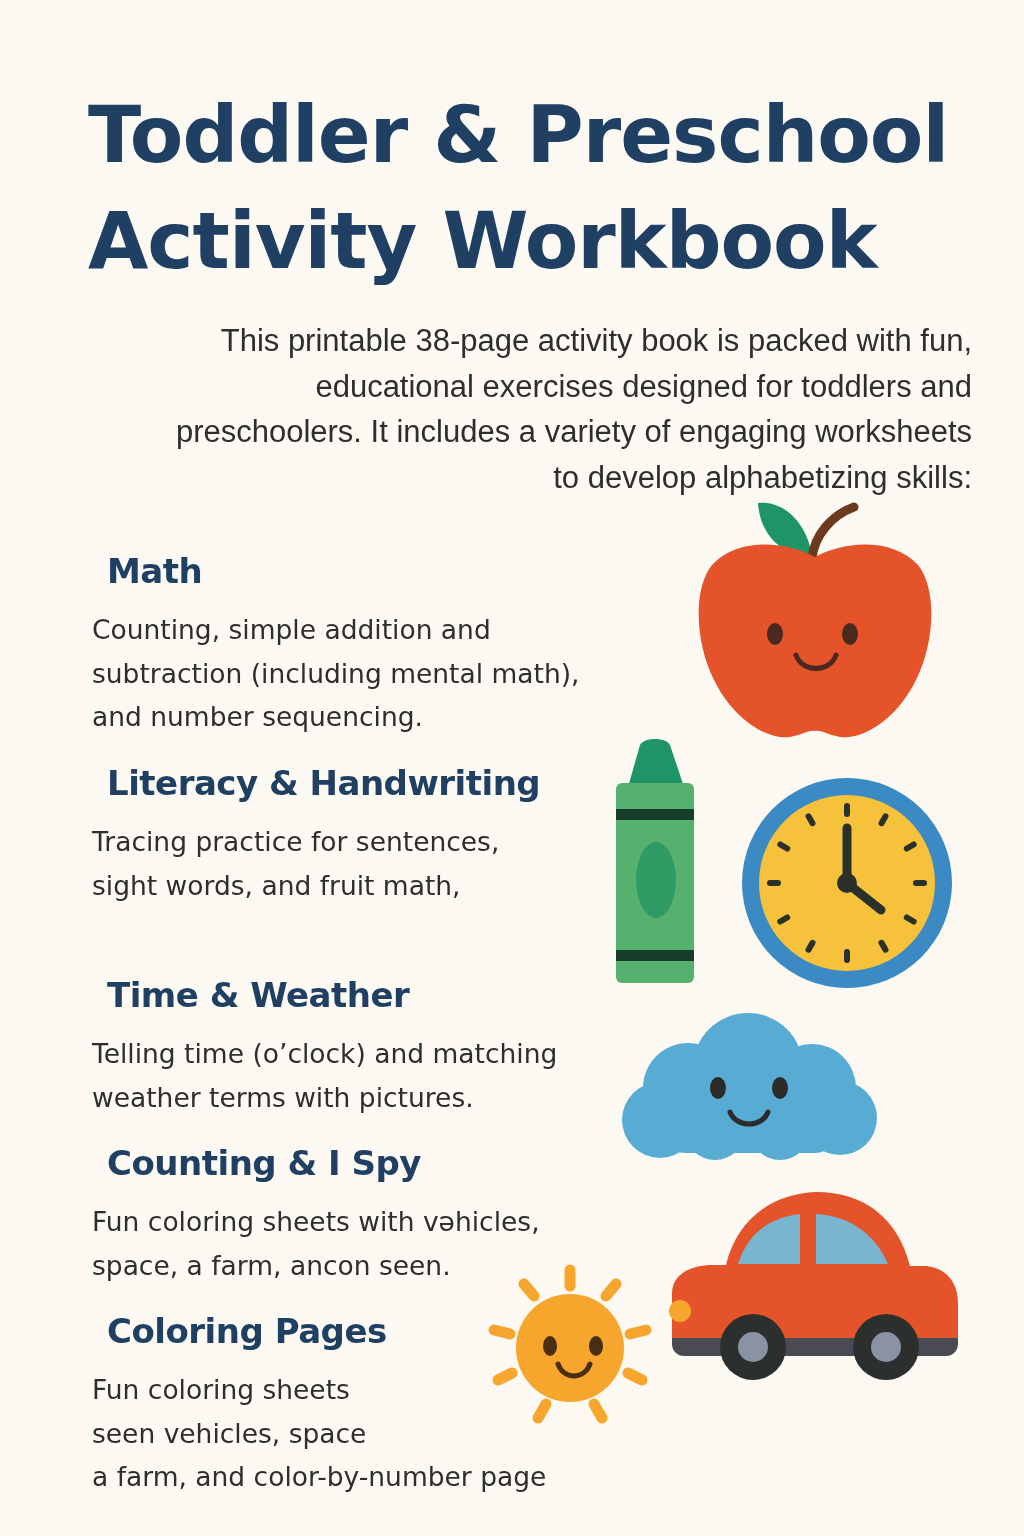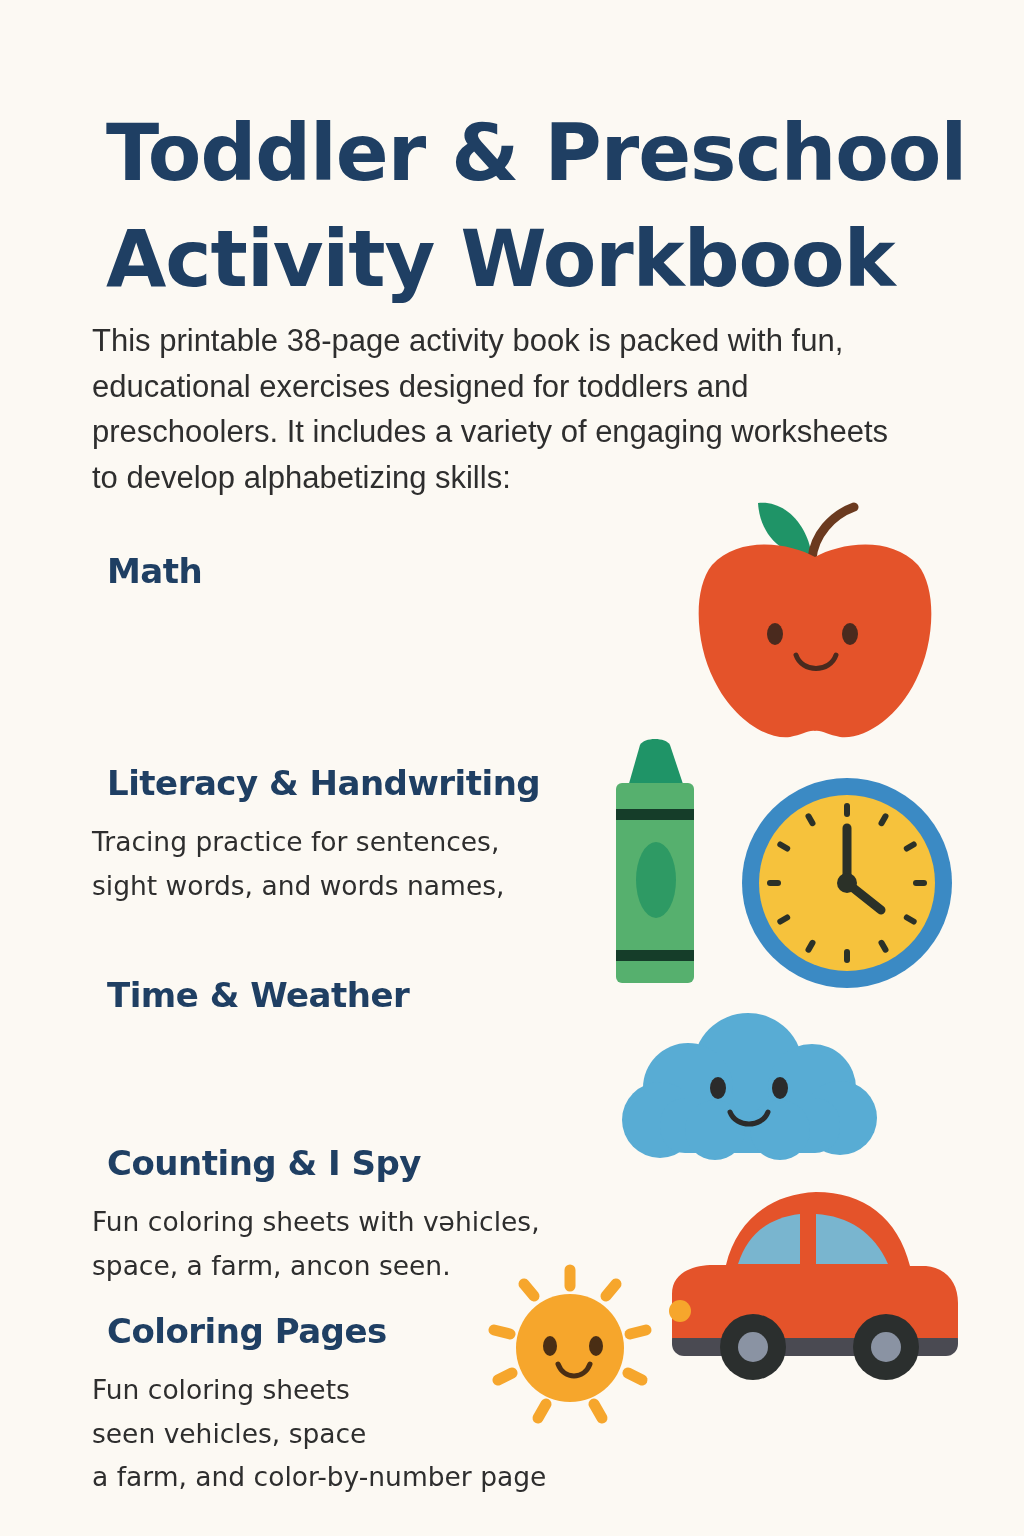--- a/index.html
+++ b/index.html
@@ -12,39 +12,40 @@
       background: #fcf9f3;
       position: relative;
       overflow: hidden;
       font-family: "Liberation Sans", "DejaVu Sans", sans-serif;
     }
     .title {
       position: absolute;
       left: 88px;
       top: 82px;
       width: 900px;
-      margin: 18px;
+      margin: 0;
       color: #1f3f63;
       font-family: "DejaVu Sans", "Liberation Sans", sans-serif;
       font-weight: bold;
       font-size: 78px;
       line-height: 106px;
       letter-spacing: -1px;
     }
     .title span { display: block; white-space: nowrap; }
     .intro {
       position: absolute;
       left: 92px;
       top: 318px;
       width: 880px;
       margin: 0;
       color: #2e2e2e;
       font-family: "Liberation Sans", sans-serif;
       font-size: 31px;
       line-height: 45.5px;
+      text-align: right;
     }
     .intro span { display: block; white-space: nowrap; }
     .section {
       position: absolute;
       left: 92px;
       width: 560px;
     }
     .section h2 {
       margin: 15px;
       color: #1f3f63;
@@ -78,32 +79,41 @@
 
 <p class="intro">
   <span>This printable 38-page activity book is packed with fun,</span>
   <span>educational exercises designed for toddlers and</span>
   <span>preschoolers. It includes a variety of engaging worksheets</span>
   <span>to develop alphabetizing skills:</span>
 </p>
 
 <div class="section" style="top:534px;">
   <h2>Math</h2>
+  <p>
+    <span>Counting, simple addition and</span>
+    <span>subtraction (including mental math),</span>
+    <span>and number sequencing.</span>
+  </p>
 </div>
 
 <div class="section" style="top:746px;">
   <h2>Literacy &amp; Handwriting</h2>
   <p>
     <span>Tracing practice for sentences,</span>
-    <span>sight words, and words names,</span>
+    <span>sight words, and fruit math,</span>
   </p>
 </div>
 
 <div class="section" style="top:958px;">
   <h2>Time &amp; Weather</h2>
+  <p>
+    <span>Telling time (o’clock) and matching</span>
+    <span>weather terms with pictures.</span>
+  </p>
 </div>
 
 <div class="section" style="top:1126px;">
   <h2>Counting &amp; I Spy</h2>
   <p>
     <span>Fun coloring sheets with vəhicles,</span>
     <span>space, a farm, ancon seen.</span>
   </p>
 </div>
 

